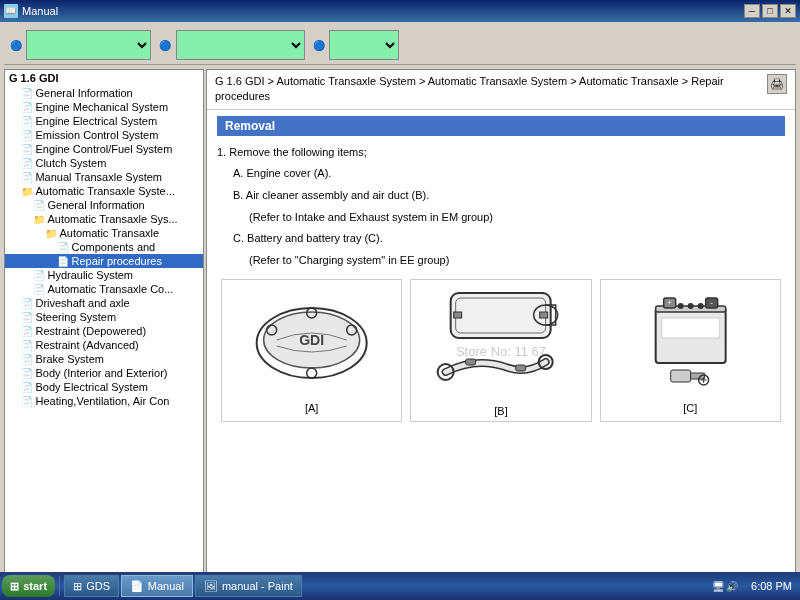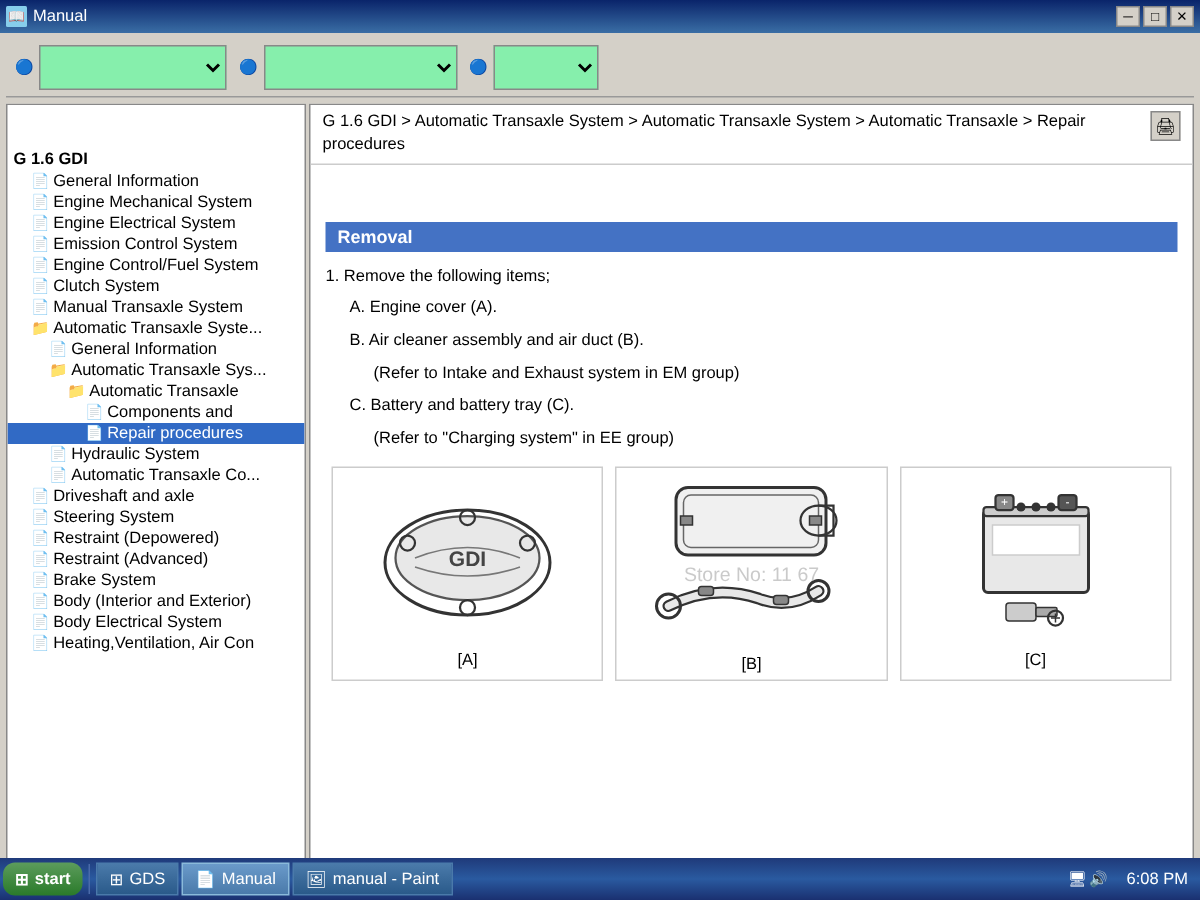--- a/index.html
+++ b/index.html
@@ -46,21 +46,21 @@
     }
     .tree-item {
       padding: 1px 4px;
       font-size: 11px;
       cursor: pointer;
       white-space: nowrap;
       overflow: hidden;
       text-overflow: ellipsis;
     }
     .tree-item.selected { background: #316ac5; color: white; }
-    .tree-root { font-weight: bold; padding: 2px 4px; color: #000; margin-top: 28px; }
+    .tree-root { font-weight: bold; padding: 2px 4px; color: #000; }
     .tree-indent-1 { padding-left: 16px; }
     .tree-indent-2 { padding-left: 28px; }
     .tree-indent-3 { padding-left: 40px; }
     .tree-indent-4 { padding-left: 52px; }
     .tree-icon { font-size: 10px; margin-right: 2px; color: #666; }
     .tree-folder-icon { color: #f0c040; margin-right: 2px; font-size: 10px; }
 
     
     .right-panel {
       flex: 1;
@@ -83,21 +83,20 @@
 
     
     .content-area { padding: 6px 10px; flex: 1; }
     .section-header {
       background: #4472c4;
       color: white;
       padding: 3px 8px;
       font-weight: bold;
       font-size: 12px;
       margin-bottom: 8px;
-      margin-top: 32px;
     }
     .content-text { font-size: 11px; line-height: 1.6; margin-bottom: 4px; }
     .content-indent { padding-left: 16px; }
     .content-indent-2 { padding-left: 32px; }
 
     
     .images-row {
       display: flex;
       gap: 8px;
       margin-top: 10px;

